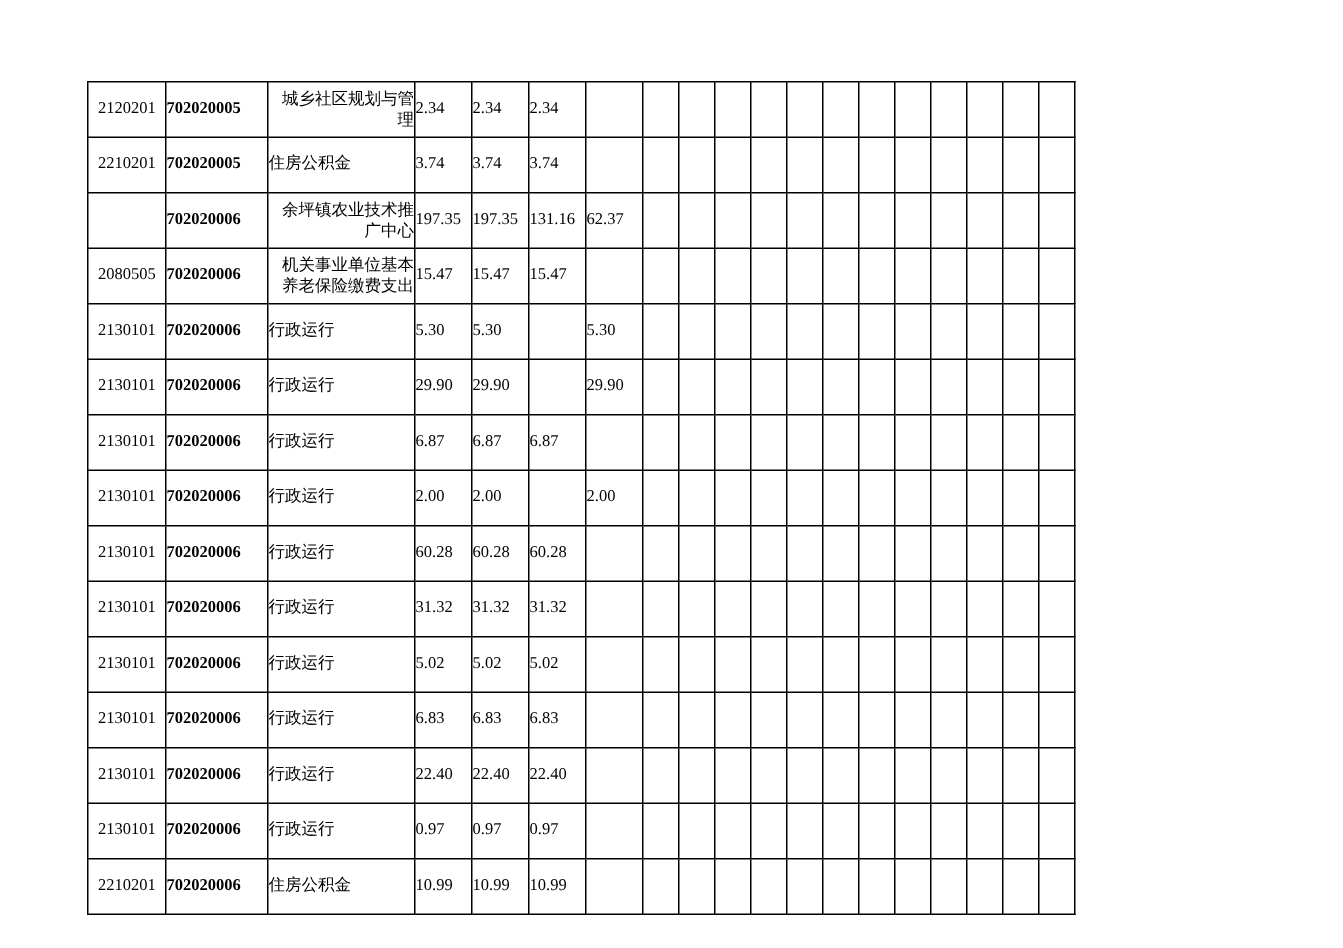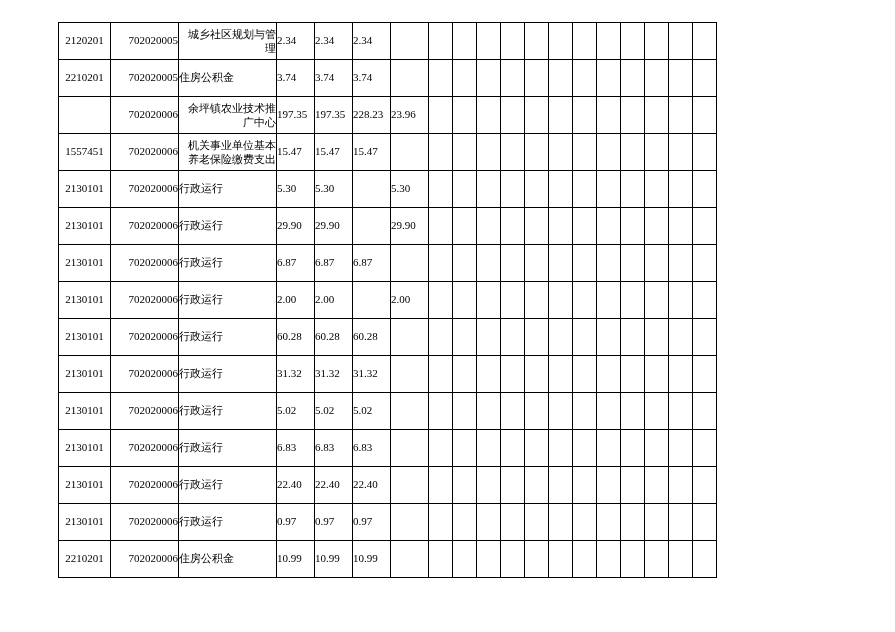--- a/index.html
+++ b/index.html
@@ -12,20 +12,21 @@
     height: 632px;
     font-family: "Liberation Serif", "DejaVu Serif", serif;
     color: #000000;
     overflow: hidden;
   }
   #page {
     position: relative;
     width: 895px;
     height: 480px;
     background: #ffffff;
+    margin-top: 32px;
   }
   table.budget {
     position: absolute;
     left: 58px;
     top: 22px;
     border-collapse: collapse;
     table-layout: fixed;
     background: #ffffff;
   }
   table.budget td {
@@ -45,25 +46,26 @@
   col.c-num   { width: 38px; }
   col.c-blank { width: 24px; }
 
   td.code1 {
     text-align: center;
     font-size: 11px;
     vertical-align: top;
     padding-top: 3px;
   }
   td.code2 {
-    text-align: right;
+    text-align: left;
     font-size: 11px;
     vertical-align: bottom;
     padding-bottom: 2px;
     padding-left: 1px;
+    font-weight: bold;
   }
   td.name {
     text-align: left;
     font-size: 11.5px;
     padding: 1px 2px;
     word-break: break-all;
   }
   td.name.two-line {
     text-align: right;
     line-height: 1.3;
@@ -143,37 +145,37 @@
           <td class="blank">&nbsp;</td>
           <td class="blank">&nbsp;</td>
           <td class="blank">&nbsp;</td>
         </tr>
         <tr>
           <td class="code1"></td>
           <td class="code2">702020006</td>
           <td class="name two-line">余坪镇农业技术推广中心</td>
           <td class="num">197.35</td>
           <td class="num">197.35</td>
-          <td class="num">228.23</td>
-          <td class="num">23.96</td>
-          <td class="blank">&nbsp;</td>
-          <td class="blank">&nbsp;</td>
-          <td class="blank">&nbsp;</td>
-          <td class="blank">&nbsp;</td>
-          <td class="blank">&nbsp;</td>
-          <td class="blank">&nbsp;</td>
-          <td class="blank">&nbsp;</td>
-          <td class="blank">&nbsp;</td>
-          <td class="blank">&nbsp;</td>
-          <td class="blank">&nbsp;</td>
-          <td class="blank">&nbsp;</td>
-          <td class="blank">&nbsp;</td>
-        </tr>
-        <tr>
-          <td class="code1">1557451</td>
+          <td class="num">131.16</td>
+          <td class="num">62.37</td>
+          <td class="blank">&nbsp;</td>
+          <td class="blank">&nbsp;</td>
+          <td class="blank">&nbsp;</td>
+          <td class="blank">&nbsp;</td>
+          <td class="blank">&nbsp;</td>
+          <td class="blank">&nbsp;</td>
+          <td class="blank">&nbsp;</td>
+          <td class="blank">&nbsp;</td>
+          <td class="blank">&nbsp;</td>
+          <td class="blank">&nbsp;</td>
+          <td class="blank">&nbsp;</td>
+          <td class="blank">&nbsp;</td>
+        </tr>
+        <tr>
+          <td class="code1">2080505</td>
           <td class="code2">702020006</td>
           <td class="name two-line">机关事业单位基本养老保险缴费支出</td>
           <td class="num">15.47</td>
           <td class="num">15.47</td>
           <td class="num">15.47</td>
           <td class="num"></td>
           <td class="blank">&nbsp;</td>
           <td class="blank">&nbsp;</td>
           <td class="blank">&nbsp;</td>
           <td class="blank">&nbsp;</td>

